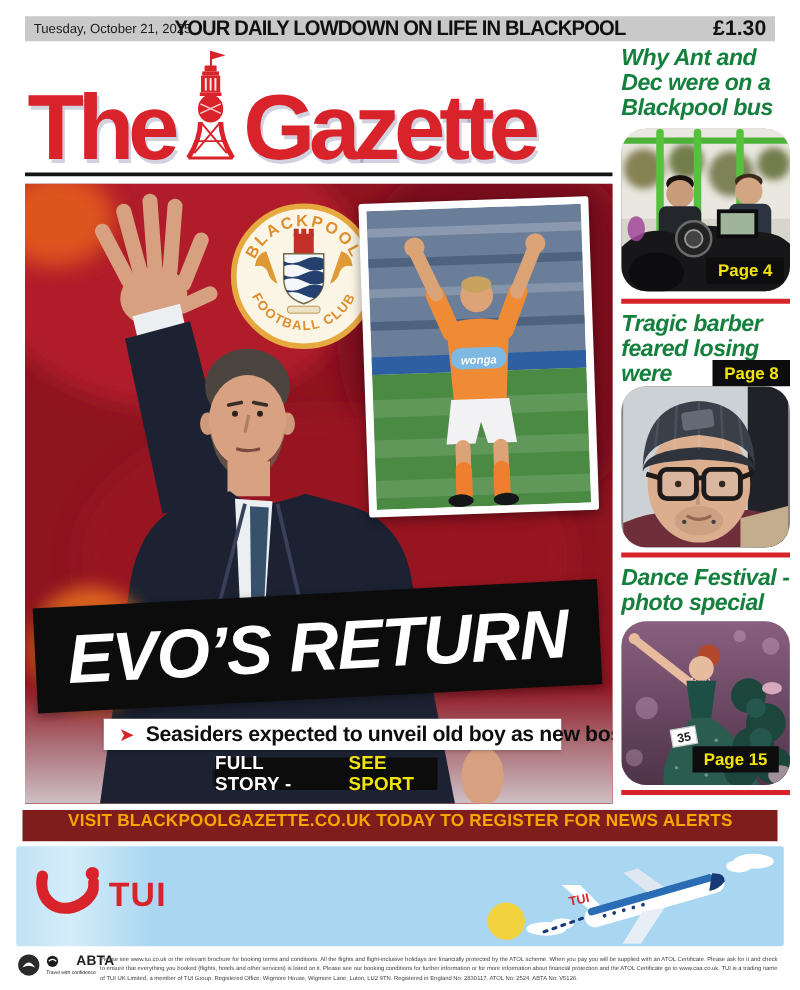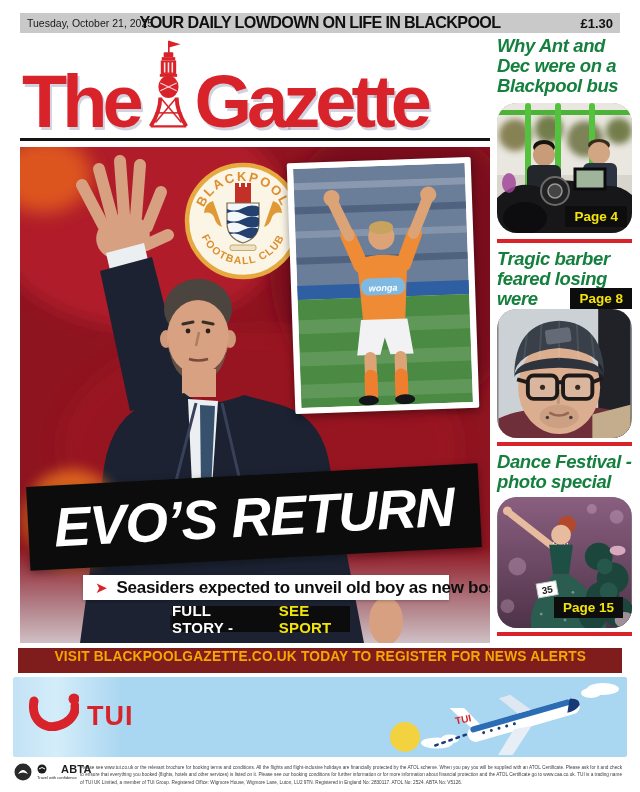--- a/index.html
+++ b/index.html
@@ -4,21 +4,21 @@
 <style>
   html,body{margin:0;padding:0;background:#ffffff;}
   body{width:640px;height:792px;font-family:"Liberation Sans",sans-serif;}
   #page{position:relative;width:640px;height:792px;background:#ffffff;overflow:hidden;}
   .abs{position:absolute;box-sizing:border-box;}
 
   
   .topbar{background:#c9c9c9;display:flex;align-items:center;padding:0 7px;text-align:right;}
   .tb-date{font-size:10.5px;color:#1a1a1a;}
   .tb-tag{position:absolute;left:50%;transform:translateX(-50%) scaleX(.95);font-size:17px;font-weight:bold;letter-spacing:-0.7px;color:#101010;white-space:nowrap;}
-  .tb-price{margin-left:auto;font-size:13px;font-weight:bold;color:#101010;}
+  .tb-price{margin-left:auto;font-size:17px;font-weight:bold;color:#101010;}
 
   
   .masthead{display:flex;align-items:flex-end;color:#d8232a;}
   .mh-word{font-size:74px;font-weight:bold;letter-spacing:-5px;line-height:.88;text-shadow:2px 3px 0 rgba(45,45,115,.22);}
   .mh-tower{margin:0 2px 2px 4px;}
   .rule{background:#141414;}
 
   
   .mainphoto{overflow:hidden;background:#8e1420;}
   .headline-banner{background:#0c0c0c;transform:rotate(-3deg);display:flex;align-items:center;justify-content:center;box-shadow:0 3px 8px rgba(0,0,0,.35);}

